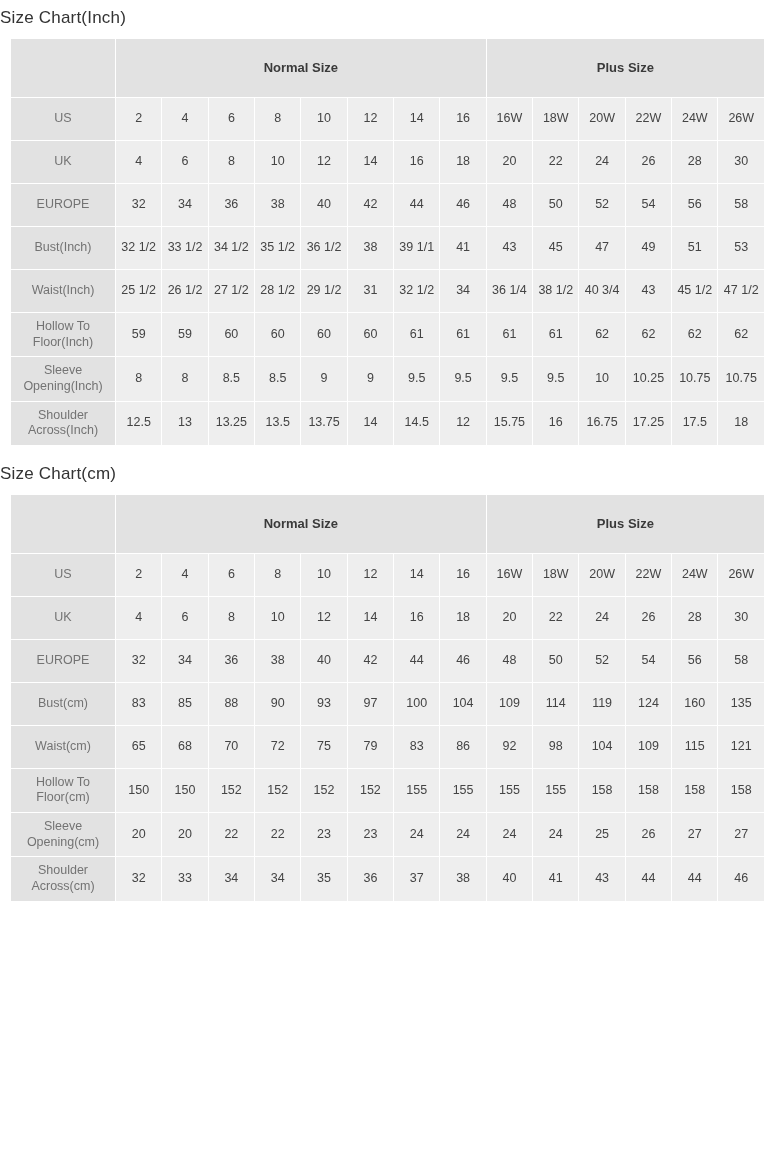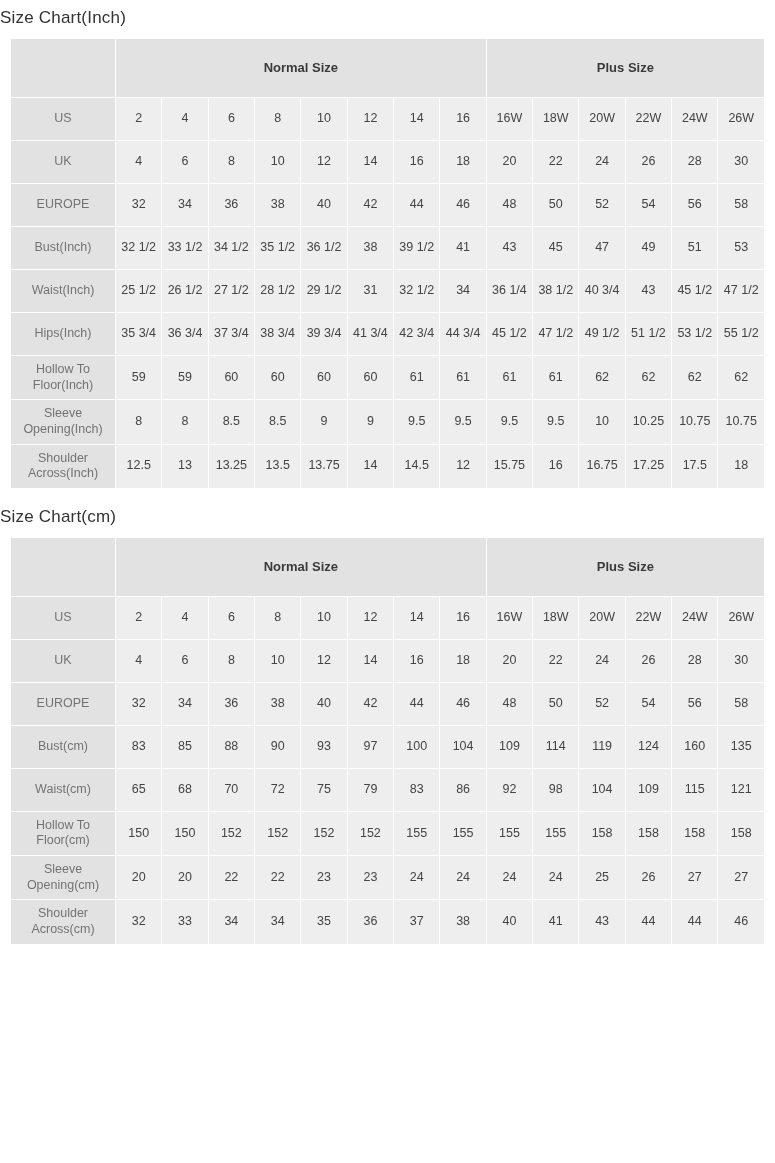--- a/index.html
+++ b/index.html
@@ -132,21 +132,21 @@
             <td>58</td>
           </tr>
           <tr>
             <td class="rowhead col-head">Bust(Inch)</td>
             <td>32 1/2</td>
             <td>33 1/2</td>
             <td>34 1/2</td>
             <td>35 1/2</td>
             <td>36 1/2</td>
             <td>38</td>
-            <td>39 1/2</td>
+            <td>39 1/1</td>
             <td>41</td>
             <td>43</td>
             <td>45</td>
             <td>47</td>
             <td>49</td>
             <td>51</td>
             <td>53</td>
           </tr>
           <tr>
             <td class="rowhead col-head">Waist(Inch)</td>
@@ -157,37 +157,20 @@
             <td>29 1/2</td>
             <td>31</td>
             <td>32 1/2</td>
             <td>34</td>
             <td>36 1/4</td>
             <td>38 1/2</td>
             <td>40 3/4</td>
             <td>43</td>
             <td>45 1/2</td>
             <td>47 1/2</td>
-          </tr>
-          <tr>
-            <td class="rowhead col-head">Hips(Inch)</td>
-            <td>35 3/4</td>
-            <td>36 3/4</td>
-            <td>37 3/4</td>
-            <td>38 3/4</td>
-            <td>39 3/4</td>
-            <td>41 3/4</td>
-            <td>42 3/4</td>
-            <td>44 3/4</td>
-            <td>45 1/2</td>
-            <td>47 1/2</td>
-            <td>49 1/2</td>
-            <td>51 1/2</td>
-            <td>53 1/2</td>
-            <td>55 1/2</td>
           </tr>
           <tr>
             <td class="rowhead col-head">Hollow To Floor(Inch)</td>
             <td>59</td>
             <td>59</td>
             <td>60</td>
             <td>60</td>
             <td>60</td>
             <td>60</td>
             <td>61</td>

